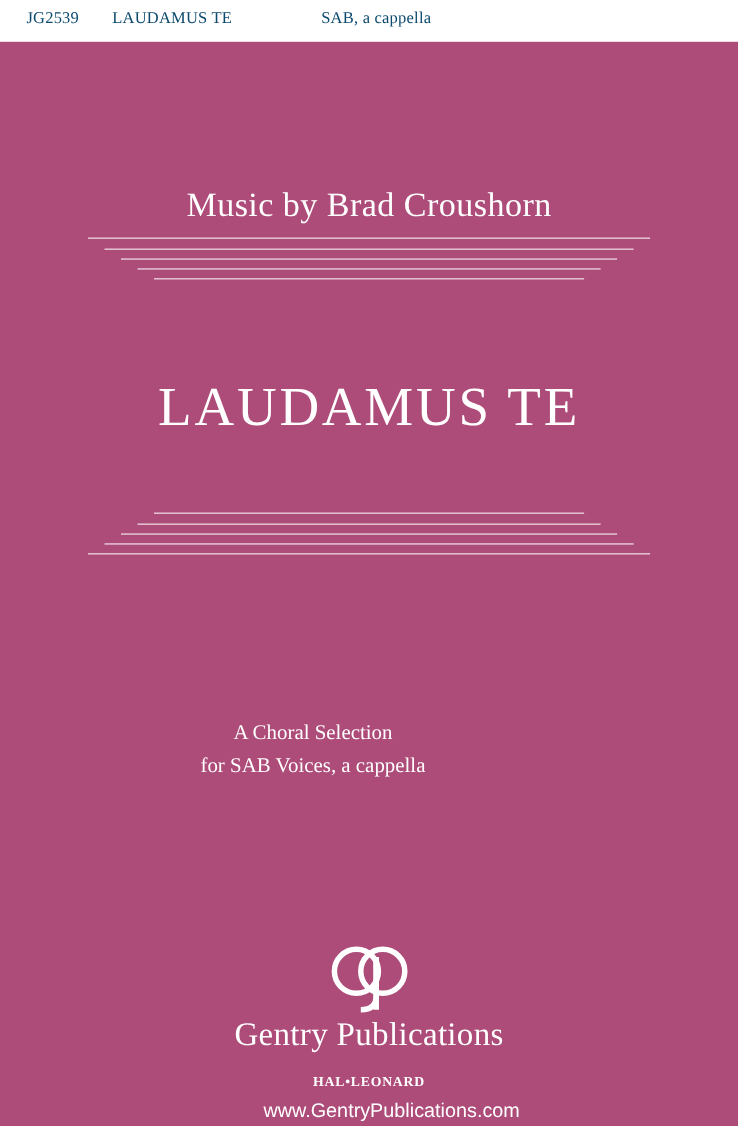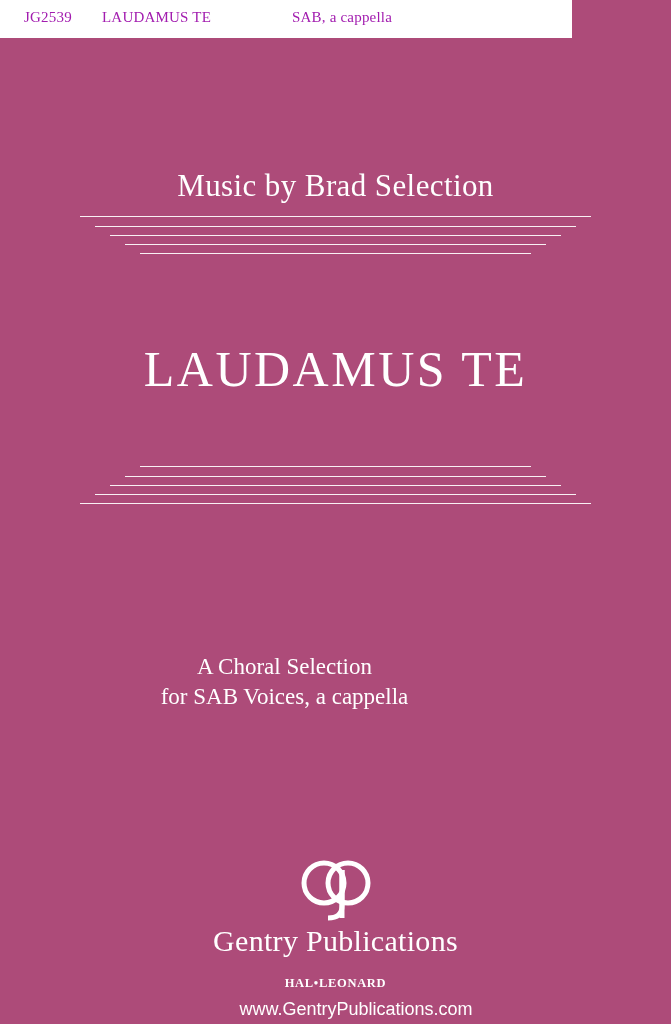--- a/index.html
+++ b/index.html
@@ -15,24 +15,24 @@
     overflow: hidden;
     font-family: "Liberation Serif", serif;
     color: #ffffff;
   }
 
   
   .header-strip {
     position: absolute;
     top: 0;
     left: 0;
-    width: 572px;
+    width: 671px;
     height: 38px;
     background: #ffffff;
-    color: #a21caf;
+    color: #0c4a6e;
     box-sizing: border-box;
   }
   .header-row {
     display: flex;
     align-items: center;
     height: 34px;
     padding: 0 22px 0 24px;
     font-family: "Liberation Serif", serif;
     font-size: 15px;
     letter-spacing: 0.2px;
@@ -98,21 +98,21 @@
     font-weight: 400;
   }
 
   
   .subtitle {
     position: absolute;
     top: 652px;
     left: 0;
     width: 569px;
     text-align: center;
-    font-size: 23px;
+    font-size: 19px;
     line-height: 30px;
     font-family: "Liberation Serif", serif;
   }
 
   
   .publisher {
     position: absolute;
     top: 856px;
     left: 0;
     width: 671px;
@@ -156,21 +156,21 @@
 <div class="page">
 
   <div class="header-strip">
     <div class="header-row">
       <span class="hdr-cat">JG2539</span>
       <span class="hdr-title">LAUDAMUS TE</span>
       <span class="hdr-voicing">SAB, a cappella</span>
     </div>
   </div>
 
-  <div class="composer">Music by Brad Selection</div>
+  <div class="composer">Music by Brad Croushorn</div>
 
   <div class="rules top">
     <div class="rule" style="left:80px;  top:0px;  width:511px;"></div>
     <div class="rule" style="left:95px;  top:10px; width:481px;"></div>
     <div class="rule" style="left:110px; top:19px; width:451px;"></div>
     <div class="rule" style="left:125px; top:28px; width:421px;"></div>
     <div class="rule" style="left:140px; top:37px; width:391px;"></div>
   </div>
 
   <div class="title">LAUDAMUS TE</div>

